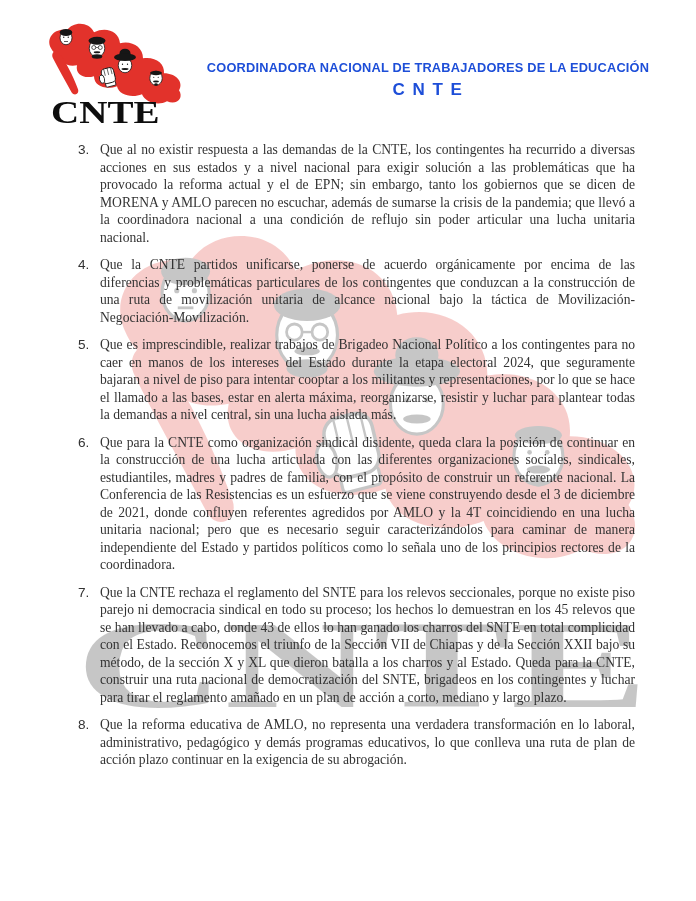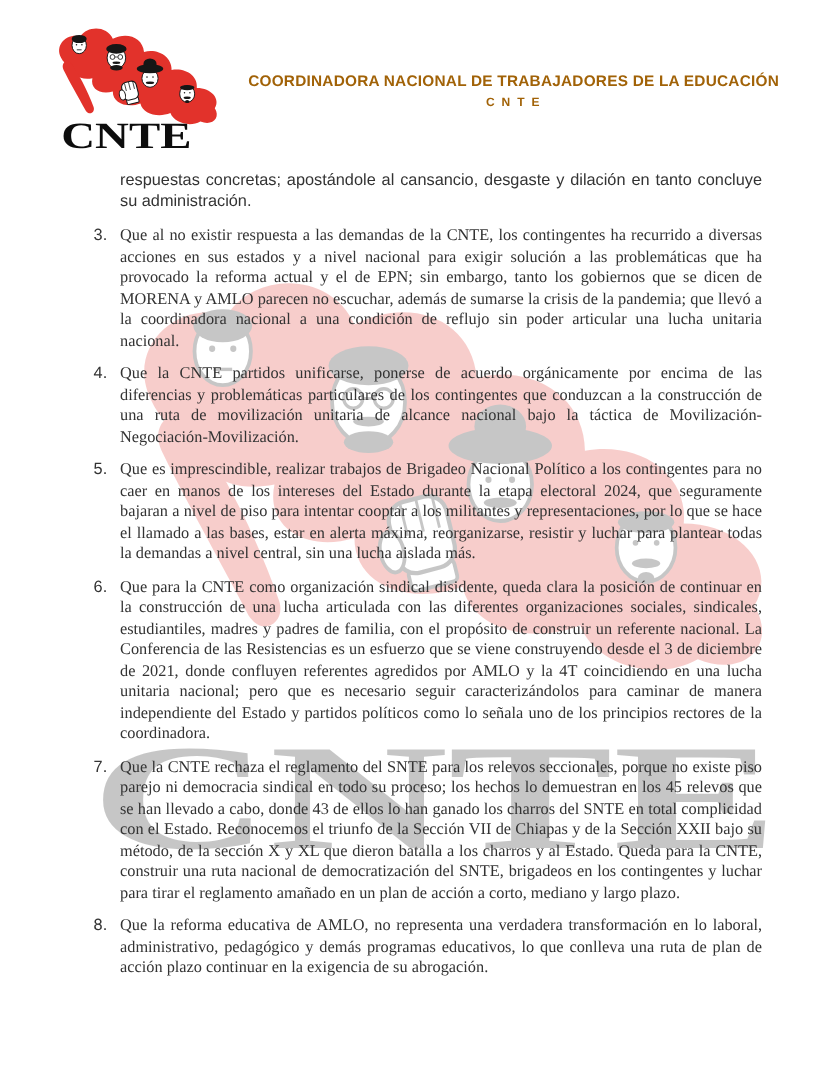--- a/index.html
+++ b/index.html
@@ -10,24 +10,24 @@
     background:#ffffff;
     overflow:hidden;
     font-family:"Liberation Sans", sans-serif;
     color:#333333;
   }
   
   .logo{position:absolute;left:36px;top:22px;width:150px;height:118px;z-index:2;}
   .logo svg{width:100%;height:100%;overflow:visible;}
   .header-text{
     position:absolute;left:178px;right:18px;top:60px;
-    text-align:center;color:#a16207;z-index:2;
+    text-align:center;color:#1d4ed8;z-index:2;
   }
   .org-name{font-size:12.8px;font-weight:bold;letter-spacing:0.2px;white-space:nowrap;}
-  .org-acronym{font-size:10px;font-weight:bold;letter-spacing:1.5px;margin-top:5px;}
+  .org-acronym{font-size:17px;font-weight:bold;letter-spacing:1.5px;margin-top:5px;}
   
   .watermark{
     position:absolute;left:68px;top:230px;width:588px;height:475px;
     opacity:0.24;z-index:0;pointer-events:none;
   }
   .watermark svg{width:100%;height:100%;overflow:visible;}
   
   .doc-body{
     position:absolute;left:100px;width:535px;top:141px;z-index:1;
     font-size:13.6px;line-height:17.5px;text-align:justify;
@@ -115,21 +115,20 @@
       <text x="30" y="202" textLength="217" lengthAdjust="spacingAndGlyphs" font-family="'Liberation Serif', serif" font-weight="bold" font-size="62" fill="#0d0d0d">CNTE</text>
     </svg>
   </div>
 
   <div class="header-text">
     <div class="org-name">COORDINADORA NACIONAL DE TRABAJADORES DE LA EDUCACIÓN</div>
     <div class="org-acronym">C N T E</div>
   </div>
 
   <div class="doc-body" style="color: rgb(51, 51, 51);">
-    <p class="cont-par">respuestas concretas; apostándole al cansancio, desgaste y dilación en tanto concluye su administración.</p>
     <ol class="items" id="items">
   <li class="item">
     <span class="num">3.</span>
     <span class="txt">Que al no existir respuesta a las demandas de la CNTE, los contingentes ha recurrido a diversas acciones en sus estados y a nivel nacional para exigir solución a las problemáticas que ha provocado la reforma actual y el de EPN; sin embargo, tanto los gobiernos que se dicen de MORENA y AMLO parecen no escuchar, además de sumarse la crisis de la pandemia; que llevó a la coordinadora nacional a una condición de reflujo sin poder articular una lucha unitaria nacional.</span>
   </li>
 
   <li class="item">
     <span class="num">4.</span>
     <span class="txt">Que la CNTE partidos unificarse, ponerse de acuerdo orgánicamente por encima de las diferencias y problemáticas particulares de los contingentes que conduzcan a la construcción de una ruta de movilización unitaria de alcance nacional bajo la táctica de Movilización-Negociación-Movilización.</span>
   </li>

